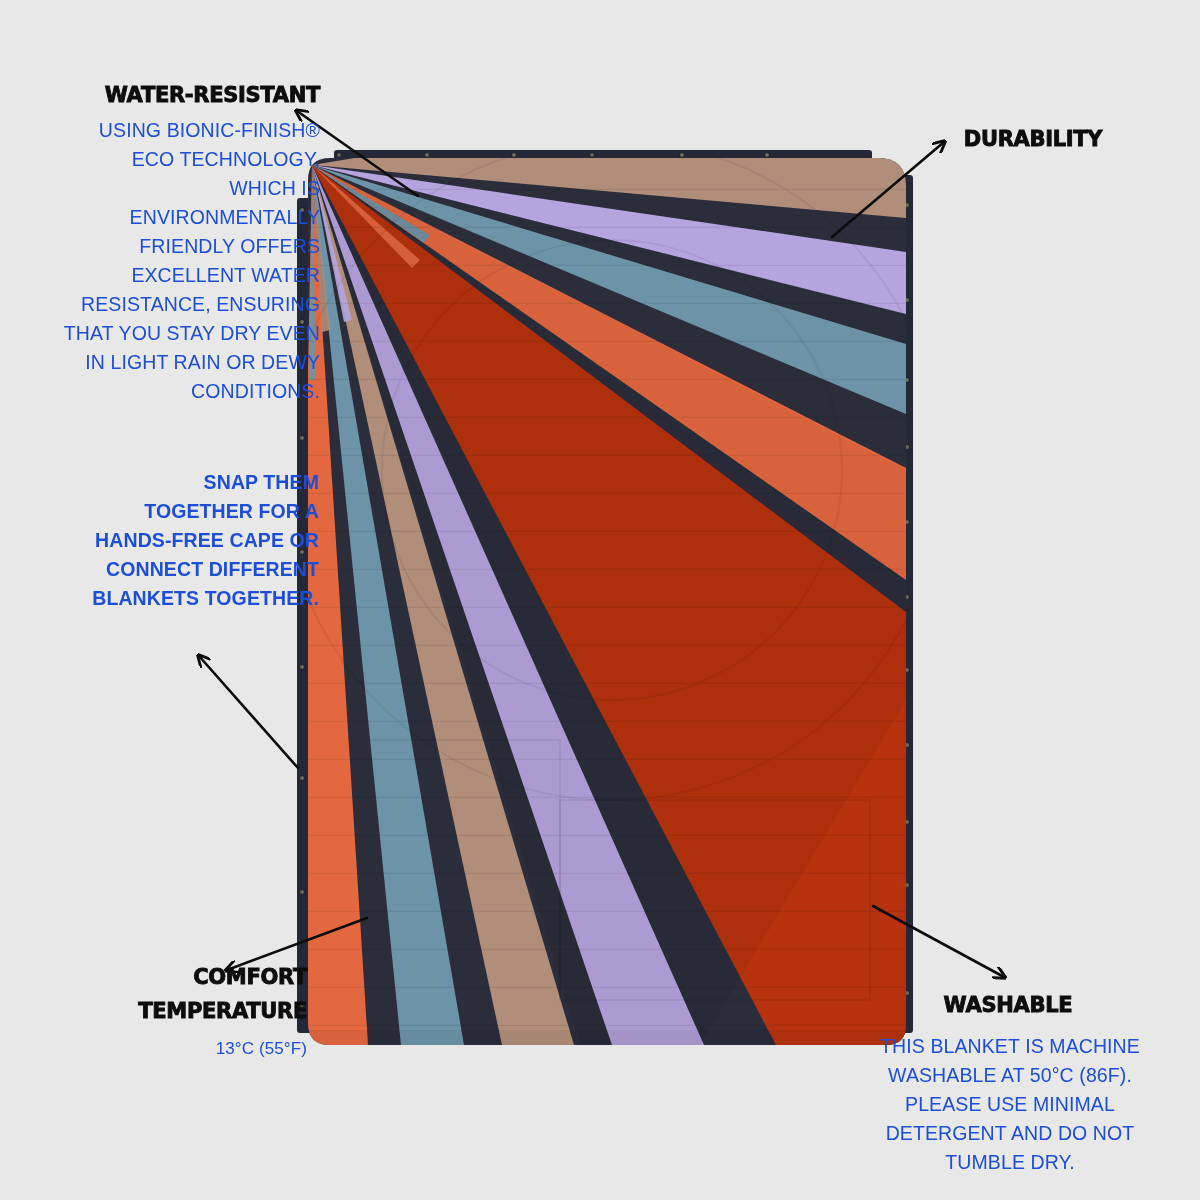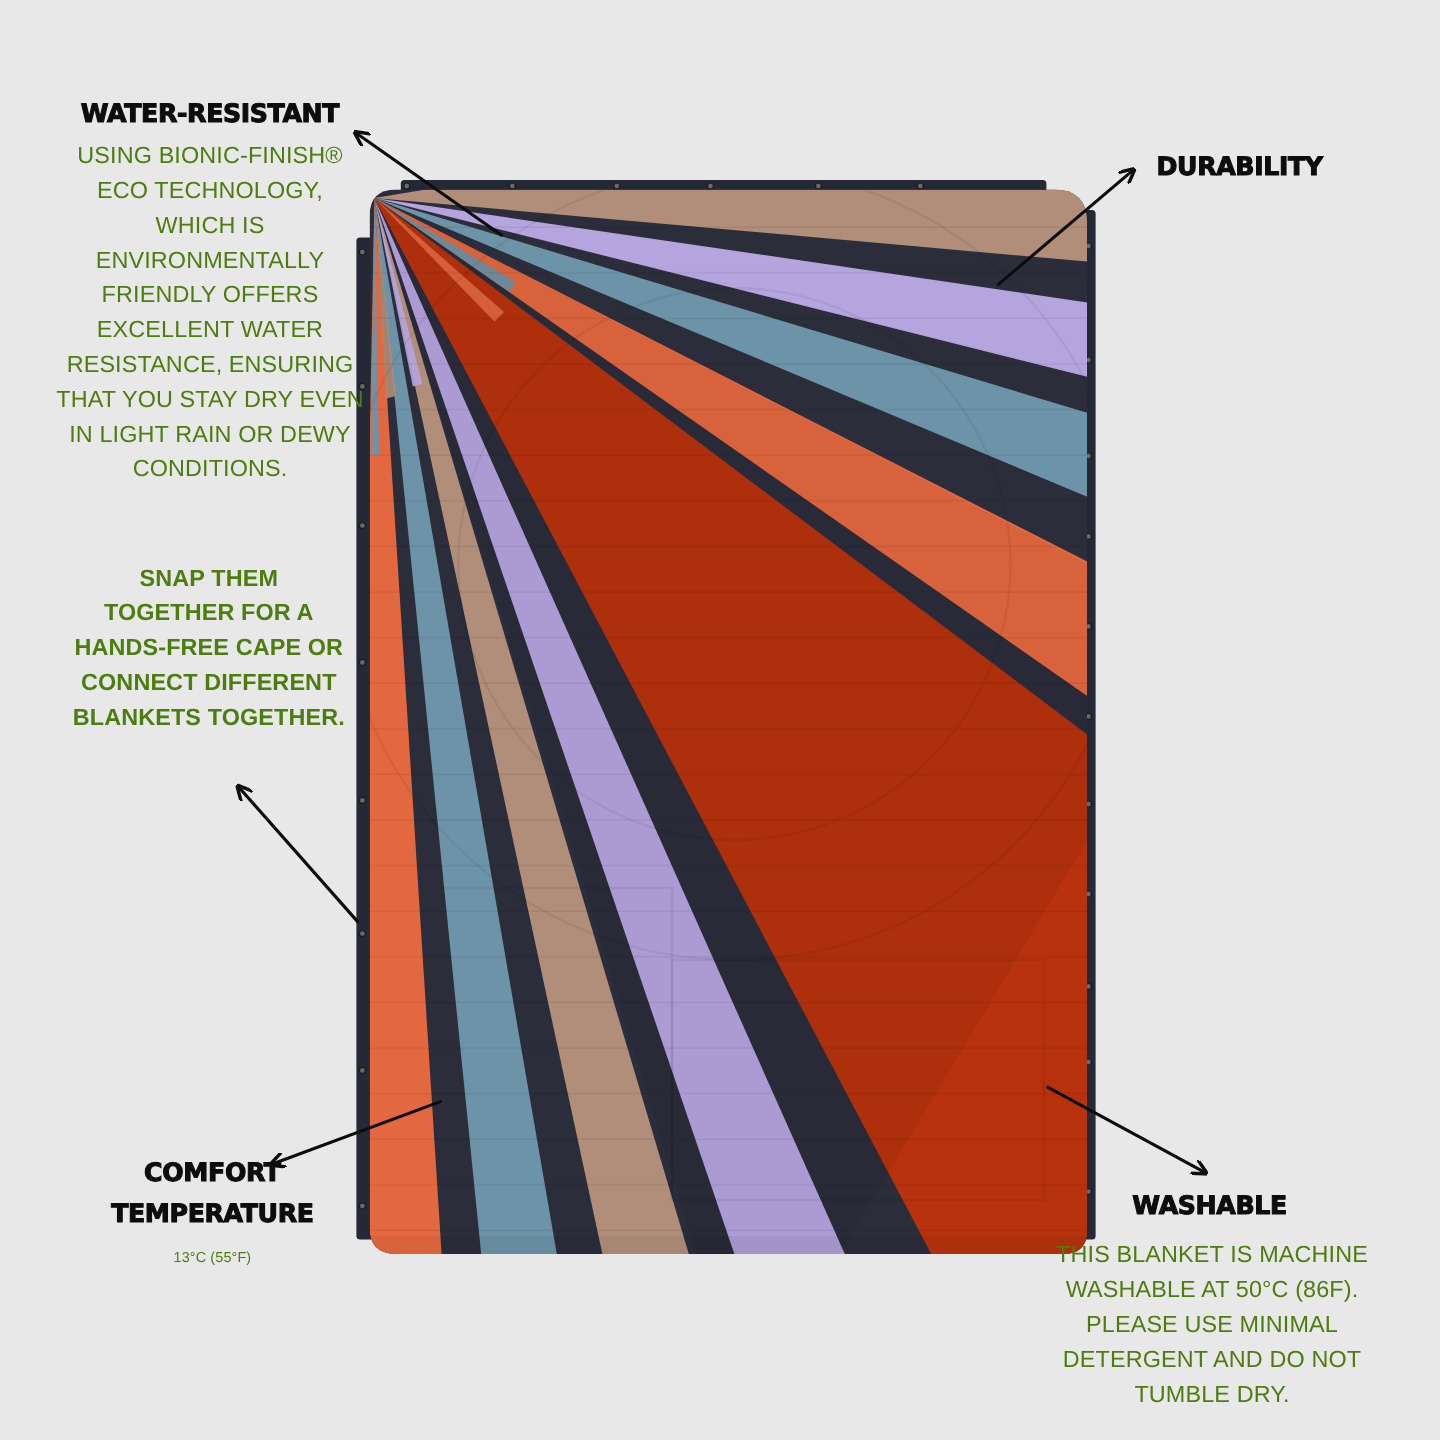--- a/index.html
+++ b/index.html
@@ -20,34 +20,34 @@
     color: #0d0d0d;
     -webkit-text-stroke: 0.9px #0d0d0d;
     line-height: 34px;
   }
   .feature p {
     margin: 0;
     font-family: "Liberation Sans", sans-serif;
     font-size: 19.5px;
     line-height: 29px;
     font-weight: 400;
-    color: #4d7c0f;
+    color: #1d4ed8;
     letter-spacing: 0.1px;
     white-space: pre-line;
   }
-  .left { text-align: center; }
+  .left { text-align: right; }
   .right { text-align: center; }
 
   #f-water { left: 30px; top: 78px; width: 290px; }
   #f-water p { margin-top: 4px; }
   #f-buttons { left: 29px; top: 462px; width: 290px; }
   #f-buttons p { margin-top: 6px; font-weight: bold; }
   #f-comfort { left: 34px; top: 960px; width: 260px; margin-left: 13px; }
   #f-comfort h2 { line-height: 34px; }
-  #f-comfort p { margin-top: 6px; font-size: 12px; }
+  #f-comfort p { margin-top: 6px; font-size: 17px; }
   #f-durability { right: 17px; top: 122px; width: 300px; }
   #f-durability p { margin-top: 12px; }
   #f-washable { right: 30px; top: 988px; width: 320px; }
   #f-washable h2 { margin-right: 4px; }
   #f-washable p { margin-top: 10px; }
 
   #blanket-svg { position: absolute; left: 0; top: 0; }
   #arrows-svg { position: absolute; left: 0; top: 0; pointer-events: none; }
 </style>
 </head>

